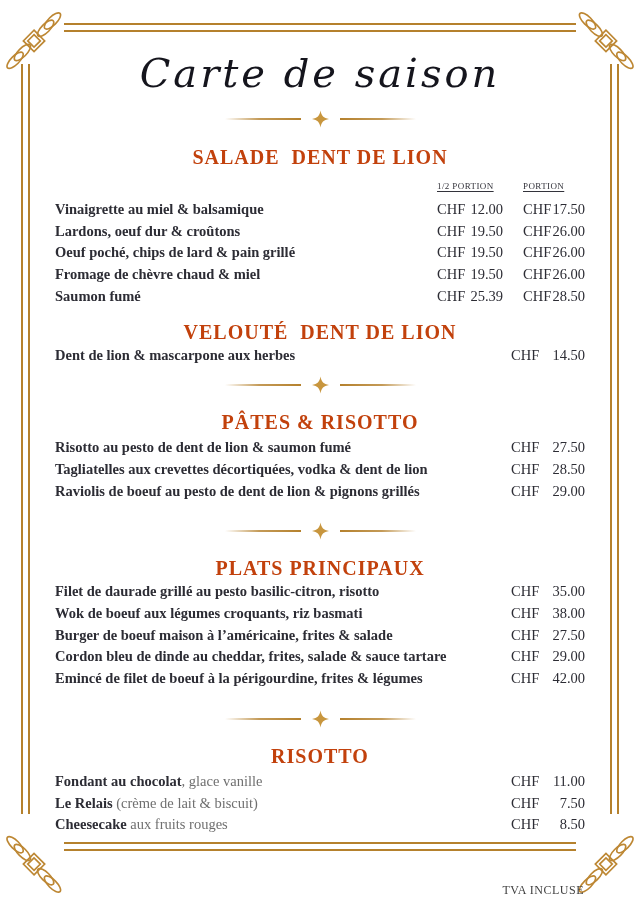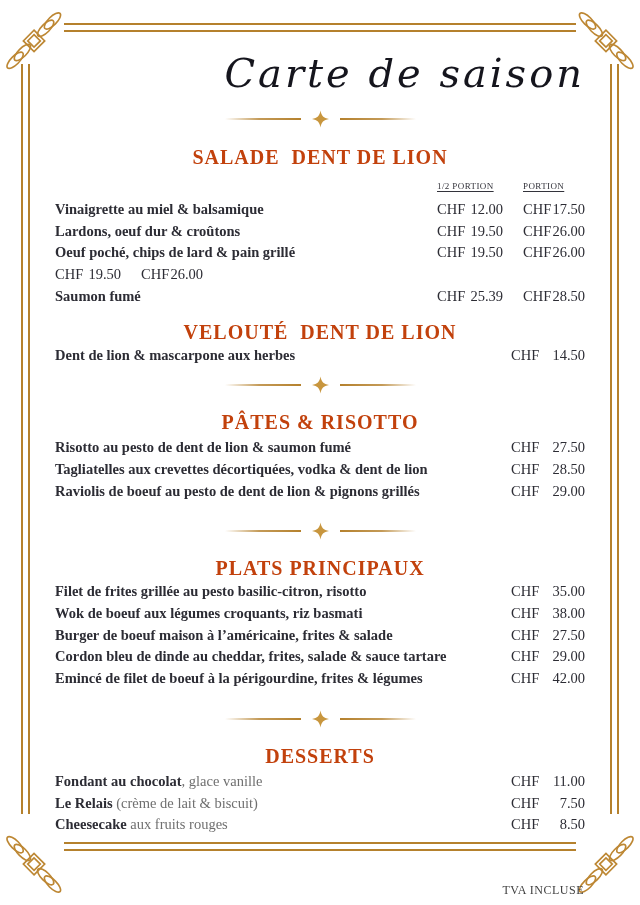--- a/index.html
+++ b/index.html
@@ -16,21 +16,21 @@
   .frame-left{left:21px;}
   .frame-right{left:610px;}
   .corner{position:absolute;width:66px;height:66px;}
   .corner-tl{left:2px;top:4px;}
   .corner-tr{right:2px;top:4px;transform:scaleX(-1);}
   .corner-bl{left:2px;top:835px;transform:scaleY(-1);}
   .corner-br{right:2px;top:835px;transform:scale(-1,-1);}
   
   .content{position:absolute;left:55px;top:0;width:530px;}
   .title{
-    margin:46px 0 0;text-align:right;font-size:40px;line-height:54px;font-weight:400;
+    margin:46px 0 0;text-align:center;font-size:40px;line-height:54px;font-weight:400;
     font-style:italic;letter-spacing:3px;color:#15151d;font-family:"DejaVu Serif", serif;
   }
   .divider{display:flex;align-items:center;justify-content:center;height:22px;}
   .divider .dline{width:76px;height:2px;}
   .divider .dline.left{background:linear-gradient(90deg, rgba(181,129,45,0) 0%, rgba(181,129,45,.8) 45%, #b5812d 100%);}
   .divider .dline.right{background:linear-gradient(270deg, rgba(181,129,45,0) 0%, rgba(181,129,45,.8) 45%, #b5812d 100%);}
   .divider .star{margin:0 11px;display:block;}
   .d1{margin-top:8px;} .d2{margin-top:8px;} .d3{margin-top:18px;} .d4{margin-top:18px;}
   .section-title{
     margin:0;text-align:center;font-size:20px;line-height:26px;font-weight:700;
@@ -154,20 +154,21 @@
         <span class="pgroup pg-half">
             <span>CHF</span>
             <span>19.50</span>
           </span>
         <span class="pgroup pg-full">
             <span>CHF</span>
             <span>26.00</span>
           </span>
       </div>
       <div class="row">
+        <span class="item-label">Fromage de chèvre chaud &amp; miel</span>
         <span class="pgroup pg-half">
             <span>CHF</span>
             <span>19.50</span>
           </span>
         <span class="pgroup pg-full">
             <span>CHF</span>
             <span>26.00</span>
           </span>
       </div>
       <div class="row">
@@ -231,21 +232,21 @@
       <span class="dline left"></span>
       <svg class="star" width="17" height="22" viewBox="0 0 22 22">
           <path fill="#c8963e" d="M11 0 C12.3 7.2 14.8 9.7 22 11 C14.8 12.3 12.3 14.8 11 22 C9.7 14.8 7.2 12.3 0 11 C7.2 9.7 9.7 7.2 11 0 Z"></path>
         </svg>
       <span class="dline right"></span>
     </div>
 
     <h2 class="section-title mt-plats">PLATS PRINCIPAUX</h2>
     <div class="rows">
       <div class="row">
-        <span class="item-label">Filet de frites grillée au pesto basilic-citron, risotto</span>
+        <span class="item-label">Filet de daurade grillé au pesto basilic-citron, risotto</span>
         <span class="pgroup pg-single">
             <span>CHF</span>
             <span>35.00</span>
           </span>
       </div>
       <div class="row">
         <span class="item-label">Wok de boeuf aux légumes croquants, riz basmati</span>
         <span class="pgroup pg-single">
             <span>CHF</span>
             <span>38.00</span>
@@ -275,21 +276,21 @@
     </div>
 
     <div class="divider d4">
       <span class="dline left"></span>
       <svg class="star" width="17" height="22" viewBox="0 0 22 22">
           <path fill="#c8963e" d="M11 0 C12.3 7.2 14.8 9.7 22 11 C14.8 12.3 12.3 14.8 11 22 C9.7 14.8 7.2 12.3 0 11 C7.2 9.7 9.7 7.2 11 0 Z"></path>
         </svg>
       <span class="dline right"></span>
     </div>
 
-    <h2 class="section-title mt-desserts">DESSERTS</h2>
+    <h2 class="section-title mt-desserts">RISOTTO</h2>
     <div class="rows rows-desserts">
       <div class="row">
         <span class="item-label"><span>Fondant au chocolat</span><span class="rest">, glace vanille</span></span>
         <span class="pgroup pg-single">
             <span>CHF</span>
             <span>11.00</span>
           </span>
       </div>
       <div class="row">
         <span class="item-label"><span>Le Relais</span><span class="rest"> (crème de lait &amp; biscuit)</span></span>

